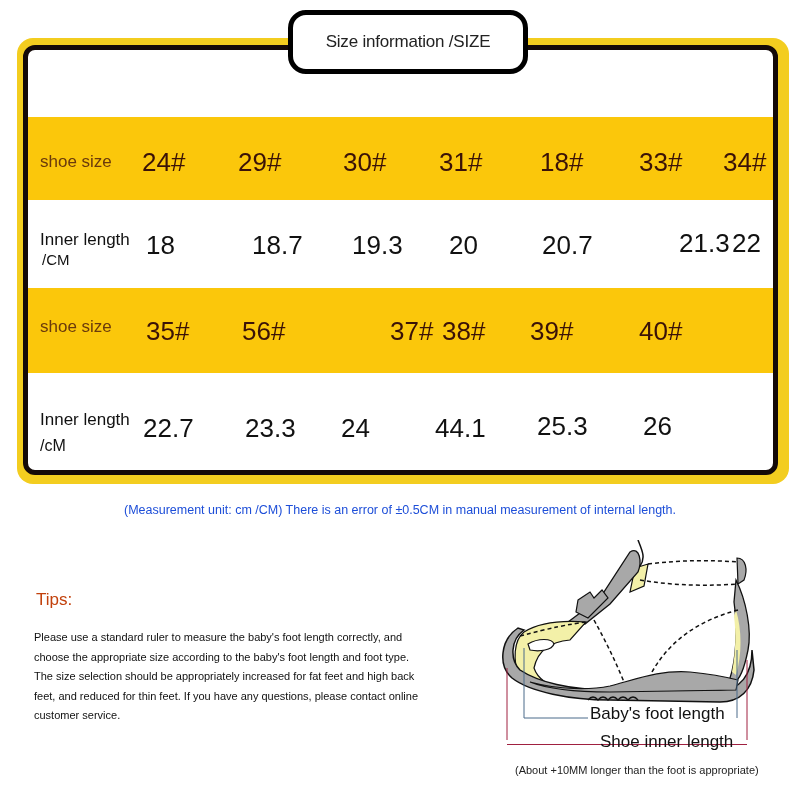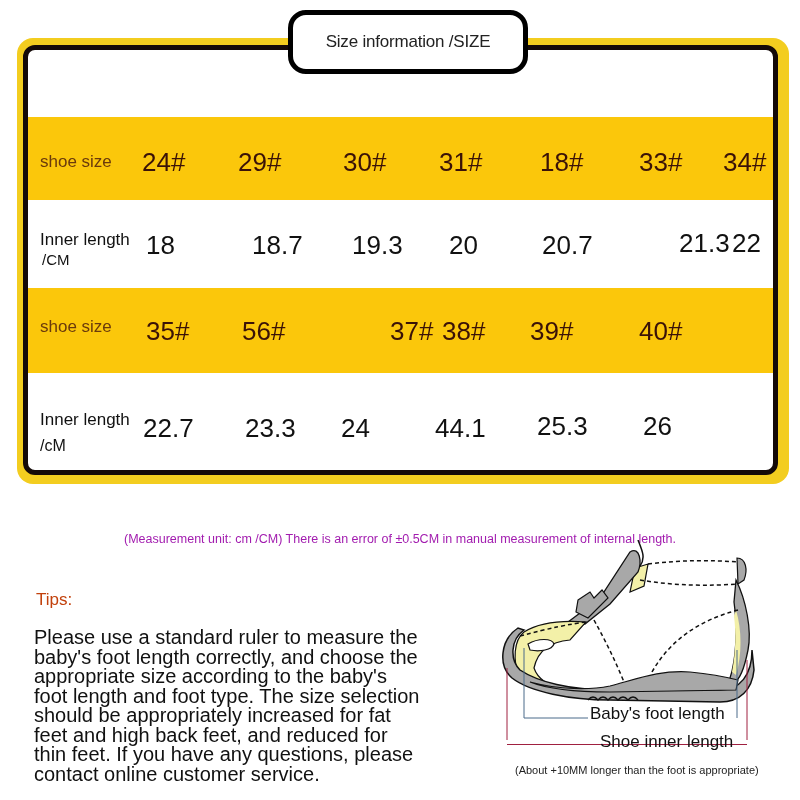--- a/index.html
+++ b/index.html
@@ -9,23 +9,23 @@
   .title-pill { position:absolute; left:288px; top:10px; width:240px; height:64px; background:#fff; border:5px solid #000; border-radius:18px; box-sizing:border-box; display:flex; align-items:center; justify-content:center; z-index:2; }
   .title-pill span { font-size:17px; color:#222; letter-spacing:-0.2px; }
   .row { position:absolute; left:0; width:100%; }
   .row.yellow { background:#fbc70b; }
   .row-label { position:absolute; left:12px; font-size:17px; line-height:20px; }
   .yellow .row-label { color:#6a3a0c; }
   .white .row-label { color:#111; }
   .cell { position:absolute; font-size:26px; white-space:nowrap; }
   .yellow .cell { color:#3a1208; }
   .white .cell { color:#111; }
-  .note { position:absolute; left:0; width:800px; top:532px; text-align:center; font-size:12.5px; color:#a21caf; }
+  .note { position:absolute; left:0; width:800px; top:503px; text-align:center; font-size:12.5px; color:#1d4ed8; }
   .tips-title { position:absolute; left:36px; top:590px; font-size:17px; color:#c2410c; }
-  .tips-body { position:absolute; left:34px; top:628px; width:390px; font-size:20px; line-height:19.5px; color:#111; }
+  .tips-body { position:absolute; left:34px; top:628px; width:390px; font-size:11px; line-height:19.5px; color:#111; }
   .diagram { position:absolute; left:490px; top:540px; width:310px; height:200px; }
   .lbl { position:absolute; font-size:17px; color:#111; white-space:nowrap; }
   .small-note { position:absolute; left:515px; top:764px; font-size:11px; color:#222; white-space:nowrap; }
 </style>
 </head>
 <body>
 
 <div class="frame-outer"></div>
 <div class="frame-inner">
 

